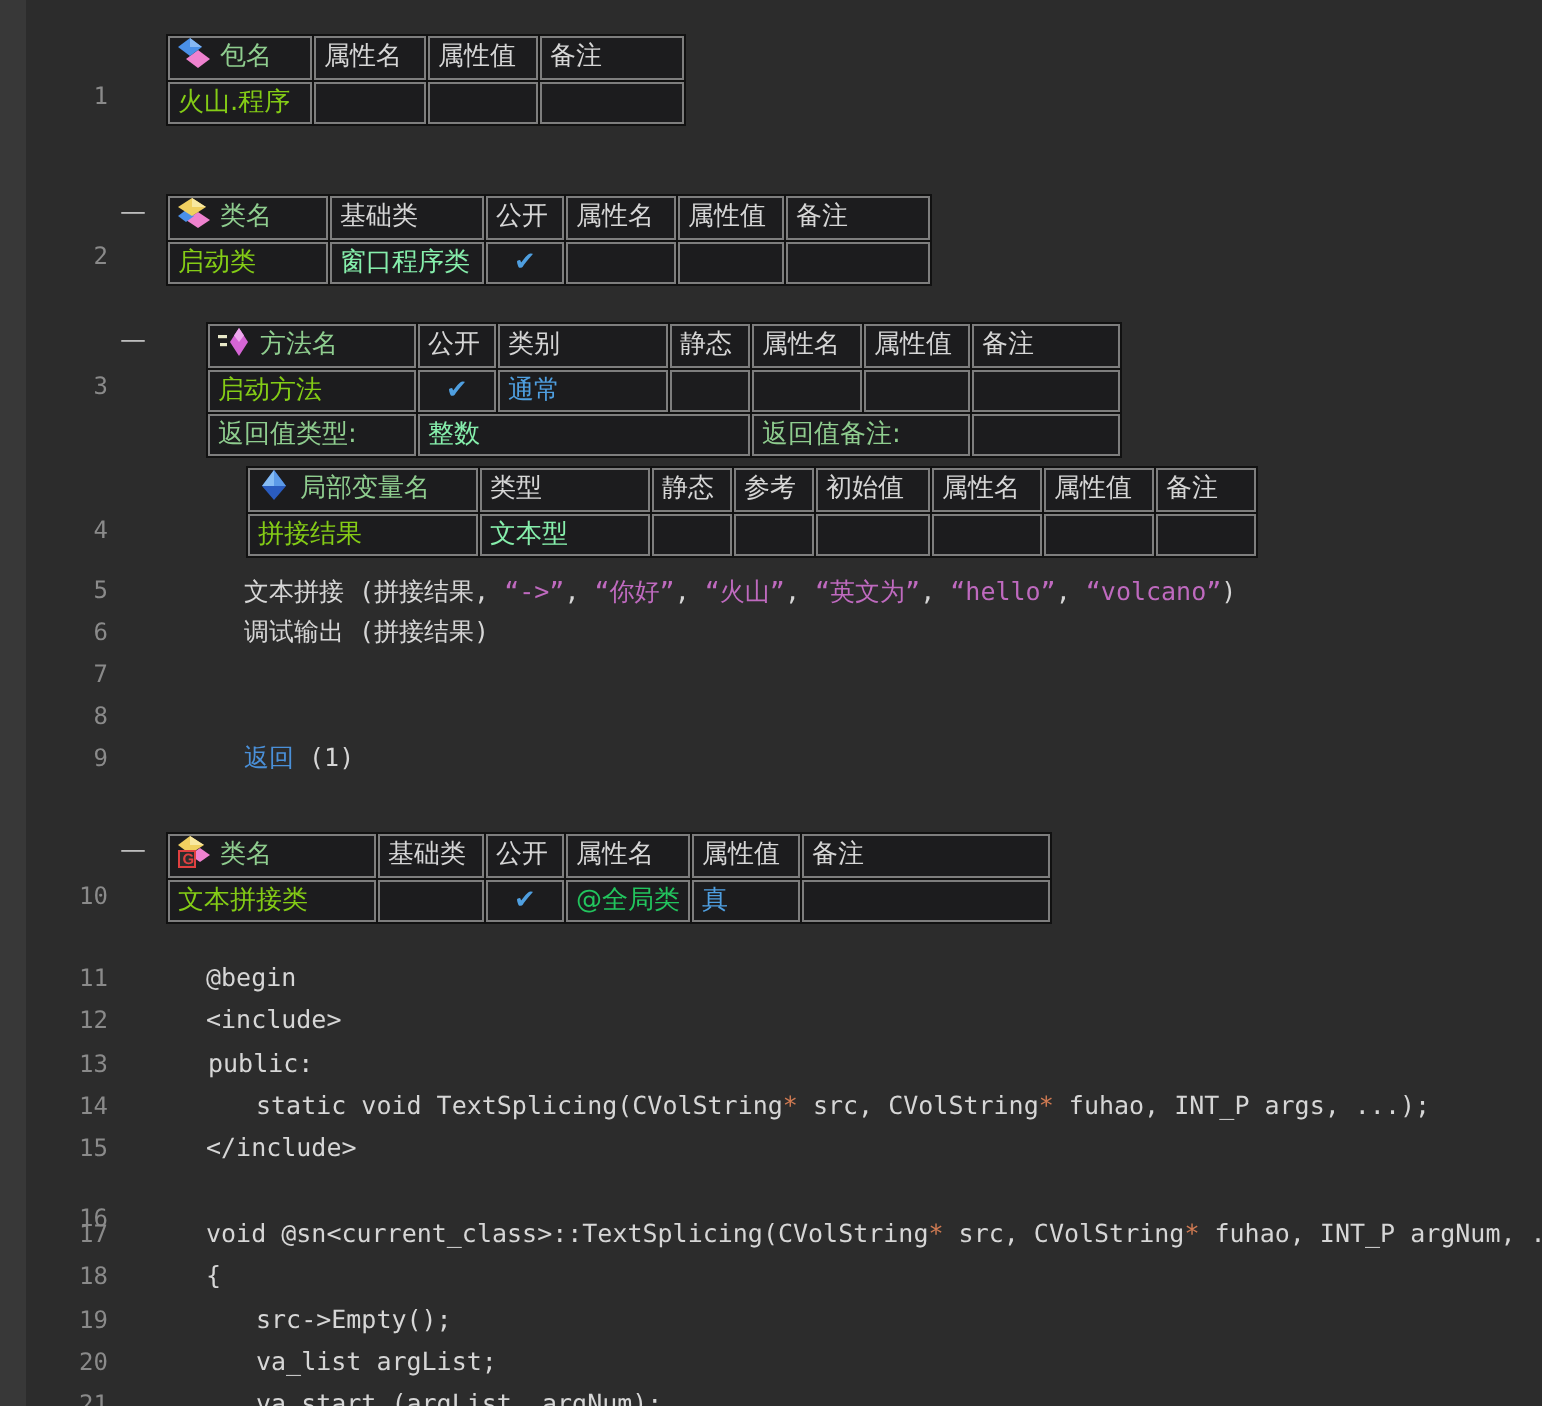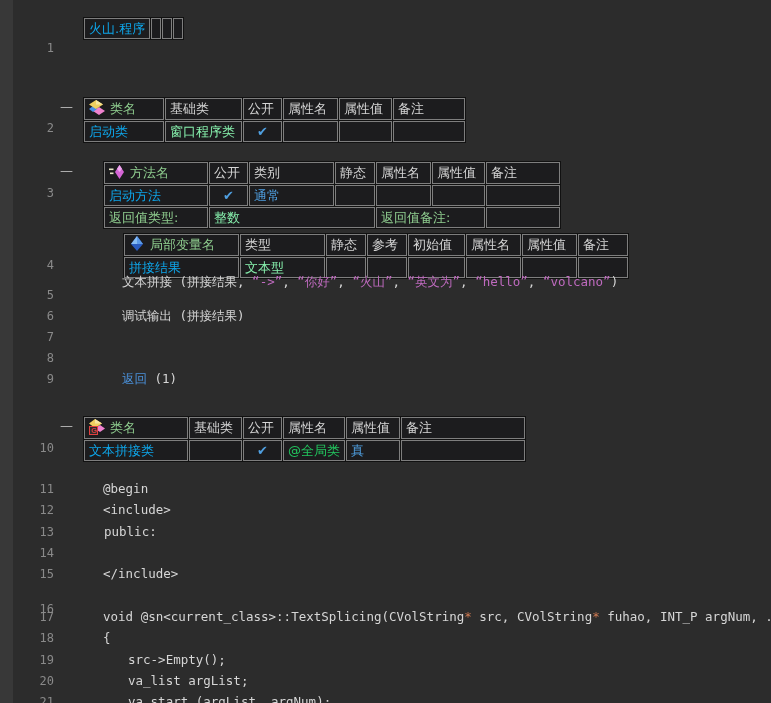--- a/index.html
+++ b/index.html
@@ -9,21 +9,21 @@
   .ln{position:absolute;left:14px;width:40px;text-align:right;font:12px "DejaVu Sans Mono",monospace;
       color:#8a8a8a;height:16px;line-height:16px;}
   .collapse{position:absolute;width:18px;height:16px;line-height:14px;color:#bdbdbd;
             font:13px "DejaVu Sans",sans-serif;cursor:pointer;}
   table.vt{position:absolute;border-collapse:separate;border-spacing:1px;background:#111111;}
   table.vt td{border:1px solid #7e7e7e;background:#1c1c1e;padding:0 4px;height:19px;
               font-size:13px;vertical-align:middle;white-space:nowrap;line-height:19px;}
   table.vt tr.hd td{height:20px;color:#d6d6d6;line-height:20px;}
   .title{color:#8fcd8f;}
   .green{color:#8fcd8f;}
-  .lav{color:#0ea5e9;}
+  .lav{color:#84cc16;}
   .teal{color:#86efac;}
   .blue{color:#4f9fe0;}
   .white{color:#22c55e;}
   .chk{color:#4f9fe0;font-weight:bold;font-size:14px;}
   .icon{display:inline-block;vertical-align:-3px;margin-right:4px;width:17px;height:16px;}
   .codeline{position:absolute;height:16px;line-height:16px;white-space:pre;
             font:12.5px "DejaVu Sans Mono","DejaVu Sans",monospace;color:#d6d6d6;}
   .codeline .str{color:#bf6abf;}
   .codeline .kw{color:#4a90d9;}
   .codeline .star{color:#cf7a52;}
@@ -55,20 +55,34 @@
   <div class="ln" style="top:652px">19</div>
   <div class="ln" style="top:673px">20</div>
   <div class="ln" style="top:694px">21</div>
 
   <div class="collapse" style="left:60px;top:99px">—</div>
   <div class="collapse" style="left:60px;top:163px">—</div>
   <div class="collapse" style="left:60px;top:418px">—</div>
 
   <table class="vt" style="left:83px;top:17px">
     <tbody>
+        <tr class="hd">
+      <td style="width:62px">
+        <span class="icon">
+          <svg width="17" height="16" viewBox="0 0 17 16">
+            <polygon points="10,6 16,10.5 10,15 4,10.5" fill="#ef82cf"></polygon>
+            <polygon points="6,0 12,4.5 6,9 0,4.5" fill="#4a90e8"></polygon>
+            <polygon points="6,0 12,4.5 6,4.5" fill="#86b8f4"></polygon>
+          </svg>
+        </span><span class="title">包名</span>
+      </td>
+      <td style="width:46px">属性名</td>
+      <td style="width:45px">属性值</td>
+      <td style="width:62px">备注</td>
+    </tr>
     <tr>
       <td class="lav">火山.程序</td>
       <td></td>
       <td></td>
       <td></td>
     </tr>
   </tbody>
     </table>
 
   <table class="vt" style="left:83px;top:97px">
@@ -196,30 +210,31 @@
       <td class="lav">文本拼接类</td>
       <td></td>
       <td class="chk" style="text-align:center">✔</td>
       <td class="white">@全局类</td>
       <td class="blue">真</td>
       <td></td>
     </tr>
   </tbody>
     </table>
 
-  <div class="codeline" style="left:122px;top:274px"><span>文本拼接 (拼接结果, </span><span class="str">“-&gt;”</span><span>, </span><span class="str">“你好”</span><span>, </span><span class="str">“火山”</span><span>, </span><span class="str">“英文为”</span><span>, </span><span class="str">“hello”</span><span>, </span><span class="str">“volcano”</span><span>)</span></div>
+  <div class="codeline" style="left:122px;top:288px"><span>文本拼接 (拼接结果, </span><span class="str">“-&gt;”</span><span>, </span><span class="str">“你好”</span><span>, </span><span class="str">“火山”</span><span>, </span><span class="str">“英文为”</span><span>, </span><span class="str">“hello”</span><span>, </span><span class="str">“volcano”</span><span>)</span></div>
 
   <div class="codeline" style="left:122px;top:308px">调试输出 (拼接结果)</div>
 
   <div class="codeline" style="left:122px;top:371px"><span class="kw">返回</span><span> (1)</span></div>
 
   <div class="codeline kw" style="left:103px;top:481px">@begin</div>
   <div class="codeline" style="left:103px;top:502px">&lt;include&gt;</div>
   <div class="codeline" style="left:104px;top:524px">public:</div>
 
+  <div class="codeline" style="left:128px;top:545px"><span>static void TextSplicing(CVolString</span><span class="star">*</span><span> src, CVolString</span><span class="star">*</span><span> fuhao, INT_P args, ...);</span></div>
 
   <div class="codeline" style="left:103px;top:566px">&lt;/include&gt;</div>
 
   <div class="codeline" style="left:103px;top:609px"><span>void @sn&lt;current_class&gt;::TextSplicing(CVolString</span><span class="star">*</span><span> src, CVolString</span><span class="star">*</span><span> fuhao, INT_P argNum, ...)</span></div>
 
   <div class="codeline" style="left:103px;top:630px">{</div>
   <div class="codeline" style="left:128px;top:652px">src-&gt;Empty();</div>
   <div class="codeline" style="left:128px;top:673px">va_list argList;</div>
   <div class="codeline" style="left:128px;top:694px">va_start (argList, argNum);</div>
 </div>

